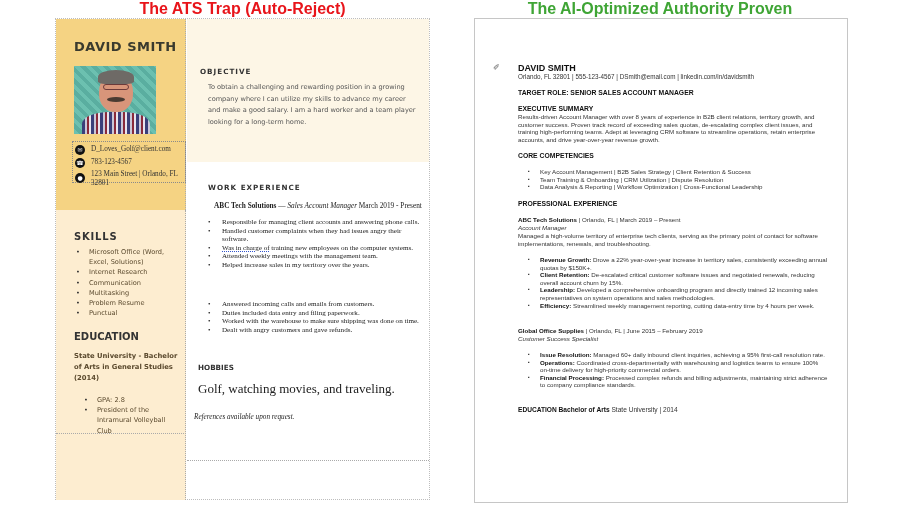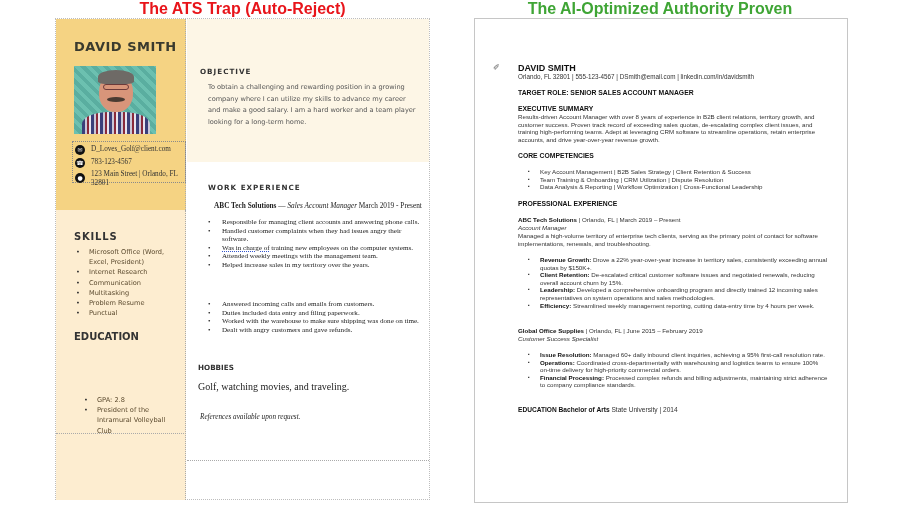--- a/index.html
+++ b/index.html
@@ -60,23 +60,23 @@
     color: #333; }
   .ats .serif { font-family: "Liberation Serif", serif; color: #222; }
   .ats .job { position: absolute; left: 158px; width: 224px; font-size: 7.3px; line-height: 9px; }
   .ats .job b { font-weight: bold; }
   .ats ul.duties { position: absolute; left: 152px; width: 214px; list-style: none; }
   .ats ul.duties li { font-family: "Liberation Serif", serif; font-size: 7.1px; line-height: 8.6px; color: #222;
     padding-left: 14px; position: relative; }
   .ats ul.duties li::before { content: "\2022"; position: absolute; left: 0; }
   .ats ul.duties li .u { text-decoration: underline dotted #3355cc; }
   .ats .hobbies-h { position: absolute; left: 142px; top: 344px; font-size: 7.2px; font-weight: bold; color: #333; }
-  .ats .hobbies { position: absolute; left: 142px; top: 362px; font-family: "Liberation Serif", serif; font-size: 10px;
+  .ats .hobbies { position: absolute; left: 142px; top: 362px; font-family: "Liberation Serif", serif; font-size: 13px;
     color: #222; }
-  .ats .refs { position: absolute; left: 144px; top: 394px; font-family: "Liberation Serif", serif; font-style: italic;
+  .ats .refs { position: absolute; left: 138px; top: 394px; font-family: "Liberation Serif", serif; font-style: italic;
     font-size: 7.2px; color: #222; }
   .ats .main-sep { position: absolute; left: 131px; top: 441px; width: 242px; border-top: 1px dotted #aaa; }
 
   
   .ai { position: absolute; left: 474px; top: 18px; width: 374px; height: 485px; border: 1px solid #c6c6c6;
     background: #fff; font-family: "Liberation Sans", sans-serif; color: #222; }
   .ai .edit-icon { position: absolute; left: 18px; top: 44px; font-size: 8px; color: #666; }
   .ai .blk { position: absolute; left: 43px; width: 310px; }
   .ai .name { top: 44px; font-size: 9px; font-weight: bold; color: #111; }
   .ai .contact { top: 54px; font-size: 6.3px; color: #333; }
@@ -118,29 +118,30 @@
       <span class="txt">783-123-4567</span>
     </div>
     <div class="row" style="top:28px;width:112px">
       <span class="ic" style="margin-top:3px">●</span>
       <span class="txt">123 Main Street | Orlando, FL 32801</span>
     </div>
   </div>
 
   <h3 class="side" style="top:212px">SKILLS</h3>
   <ul class="skills">
-    <li>Microsoft Office (Word, Excel, President)</li>
+    <li>Microsoft Office (Word, Excel, Solutions)</li>
     <li>Internet Research</li>
     <li>Communication</li>
     <li>Multitasking</li>
     <li>Problem Resume</li>
     <li>Punctual</li>
   </ul>
 
   <h3 class="side" style="top:312px;letter-spacing:0">EDUCATION</h3>
+  <div class="edu-title">State University - Bachelor of Arts in General Studies (2014)</div>
   <ul class="edu">
     <li>GPA: 2.8</li>
     <li>President of the Intramural Volleyball Club</li>
   </ul>
   <div class="side-sep"></div>
 
   <div class="objective-h">OBJECTIVE</div>
   <div class="objective">To obtain a challenging and rewarding position in a growing company where I can utilize my skills to advance my career and make a good salary. I am a hard worker and a team player looking for a long-term home.</div>
 
   <div class="work-h">WORK EXPERIENCE</div>

